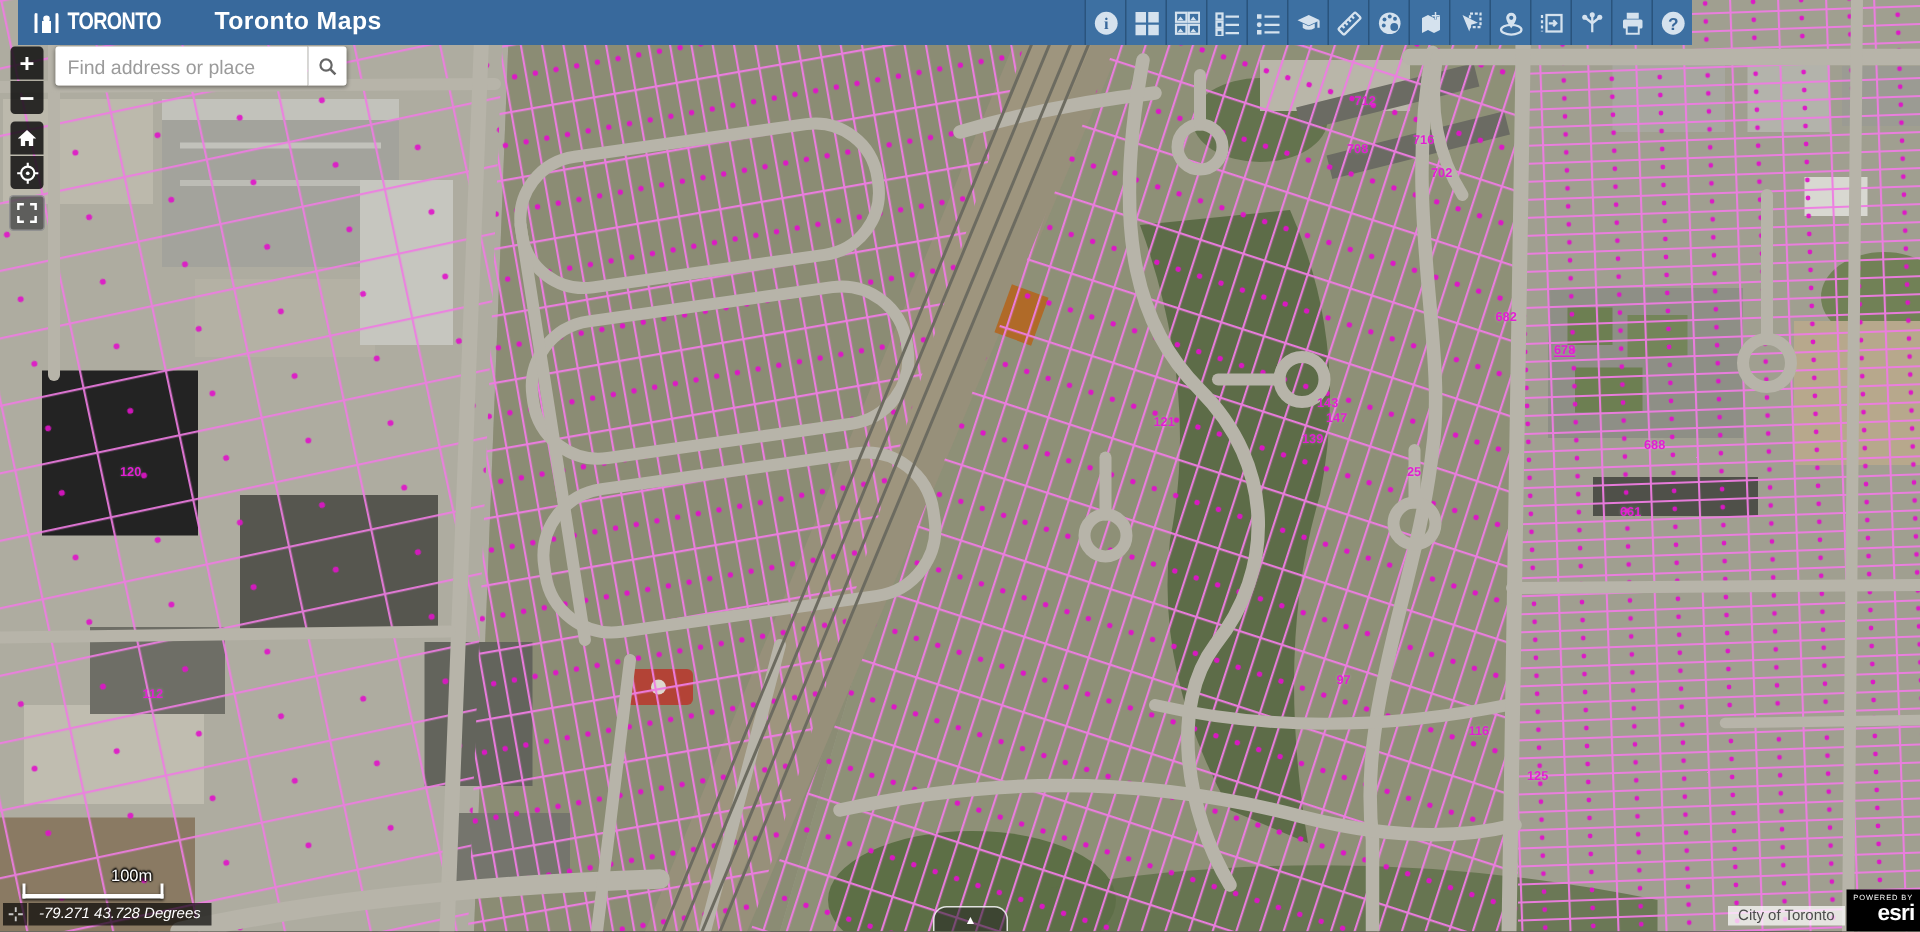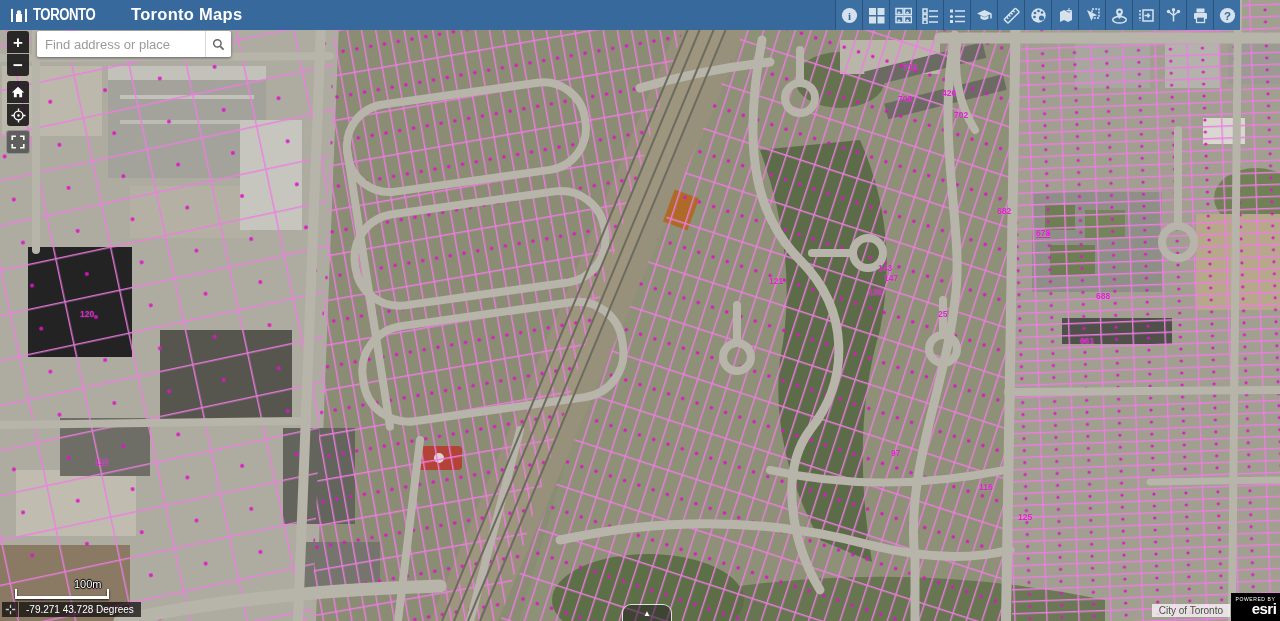--- a/index.html
+++ b/index.html
@@ -1,19 +1,19 @@
 <!DOCTYPE html>
 <html><head>
 <meta charset="utf-8">
 <style>
   html,body{margin:0;padding:0;background:#222;}
   #app{position:relative;width:1280px;height:621px;overflow:hidden;
        font-family:"Liberation Sans",sans-serif;background:#9b9a8b;}
   
-  #header{position:absolute;top:0;left:0;width:1240px;height:30px;
+  #header{position:absolute;top:0;left:12px;width:1116px;height:30px;
           background:#38699c;z-index:30;display:flex;align-items:center;}
   #logo{display:flex;align-items:center;margin-left:9px;height:30px;cursor:pointer;}
   #logo svg{margin-right:4px;}
   #logo-text{color:#fff;font-weight:700;font-size:16px;letter-spacing:-.5px;
              transform:scaleX(.82);transform-origin:left center;}
   #app-title{position:absolute;left:131px;top:5px;color:#fff;font-weight:700;
              font-size:16.5px;letter-spacing:.3px;}
   #toolbar{margin-left:auto;display:flex;height:30px;}
   .tb{width:27px;height:30px;border:none;margin:0;padding:0;cursor:pointer;
       background:#3d70a2;border-left:1px solid rgba(20,50,80,.45);
@@ -51,21 +51,21 @@
   #scalebar{position:absolute;left:15px;top:589px;width:90px;height:7px;z-index:15;
        border-left:2px solid #fff;border-right:2px solid #fff;border-bottom:3px solid #fff;
        filter:drop-shadow(0 1px 1px rgba(0,0,0,.9));pointer-events:none;}
   #scalebar-label{position:absolute;left:74px;top:578px;z-index:15;color:#fff;font-size:11px;
        pointer-events:none;
        text-shadow:-1px 0 1px #000,1px 0 1px #000,0 -1px 1px #000,0 1px 1px #000;}
   #coords{position:absolute;left:2px;top:602px;height:15px;display:flex;z-index:15;}
   #coords-toggle{width:16px;height:15px;background:rgba(0,0,0,.68);border:none;cursor:pointer;
        display:flex;align-items:center;justify-content:center;margin-right:1px;padding:0;}
   #coords-text{background:rgba(0,0,0,.68);color:#fff;font-size:10px;line-height:15px;
-       padding:0 7px;white-space:nowrap;}
+       padding:0 7px;white-space:nowrap;font-style:italic;}
   #panel-tab{position:absolute;left:622px;top:604px;width:50px;height:17px;z-index:15;
        background:rgba(35,35,35,.55);border:1px solid rgba(255,255,255,.85);border-bottom:none;
        border-radius:9px 9px 0 0;cursor:pointer;display:flex;align-items:center;
        justify-content:center;color:#fff;font-size:8px;padding:0;}
   #attribution{position:absolute;right:50px;top:604px;z-index:15;
        background:rgba(255,255,255,.72);color:#4c4c4c;font-size:10px;
        padding:1px 7px;white-space:nowrap;}
   #esri-logo{position:absolute;right:0;top:593px;width:49px;height:28px;z-index:15;
        background:#000;color:#fff;text-align:center;overflow:hidden;}
   #esri-powered{font-size:5px;letter-spacing:.6px;text-transform:uppercase;margin-top:3px;}
@@ -192,21 +192,21 @@
       <line x1="712" y1="0" x2="454" y2="621"></line>
       <line x1="726" y1="0" x2="468" y2="621"></line>
       <line x1="738" y1="0" x2="480" y2="621"></line>
     </g>
   </svg>
 
   <span class="map-label" style="left: 80px; top: 309px;">120</span>
   <span class="map-label" style="left: 95px; top: 457px;">112</span>
   <span class="map-label" style="left: 903px; top: 62px; text-align: right;">712</span>
   <span class="map-label" style="left: 898px; top: 94px;">708</span>
-  <span class="map-label" style="left: 942px; top: 88px;">426</span>
+  <span class="map-label" style="left: 942px; top: 88px;">716</span>
   <span class="map-label" style="left: 954px; top: 110px;">702</span>
   <span class="map-label" style="left: 997px; top: 206px;">682</span>
   <span class="map-label" style="left: 1036px; top: 228px; text-decoration: underline;">678</span>
   <span class="map-label" style="left: 1096px; top: 291px;">688</span>
   <span class="map-label" style="left: 1080px; top: 336px;">661</span>
   <span class="map-label" style="left: 884px; top: 229px; margin-top: 44px;">147</span>
   <span class="map-label" style="left: 878px; top: 263px;">143</span>
   <span class="map-label" style="left: 868px; top: 287px;">139</span>
   <span class="map-label" style="left: 769px; top: 276px;">121</span>
   <span class="map-label" style="left: 938px; top: 309px;">25</span>

